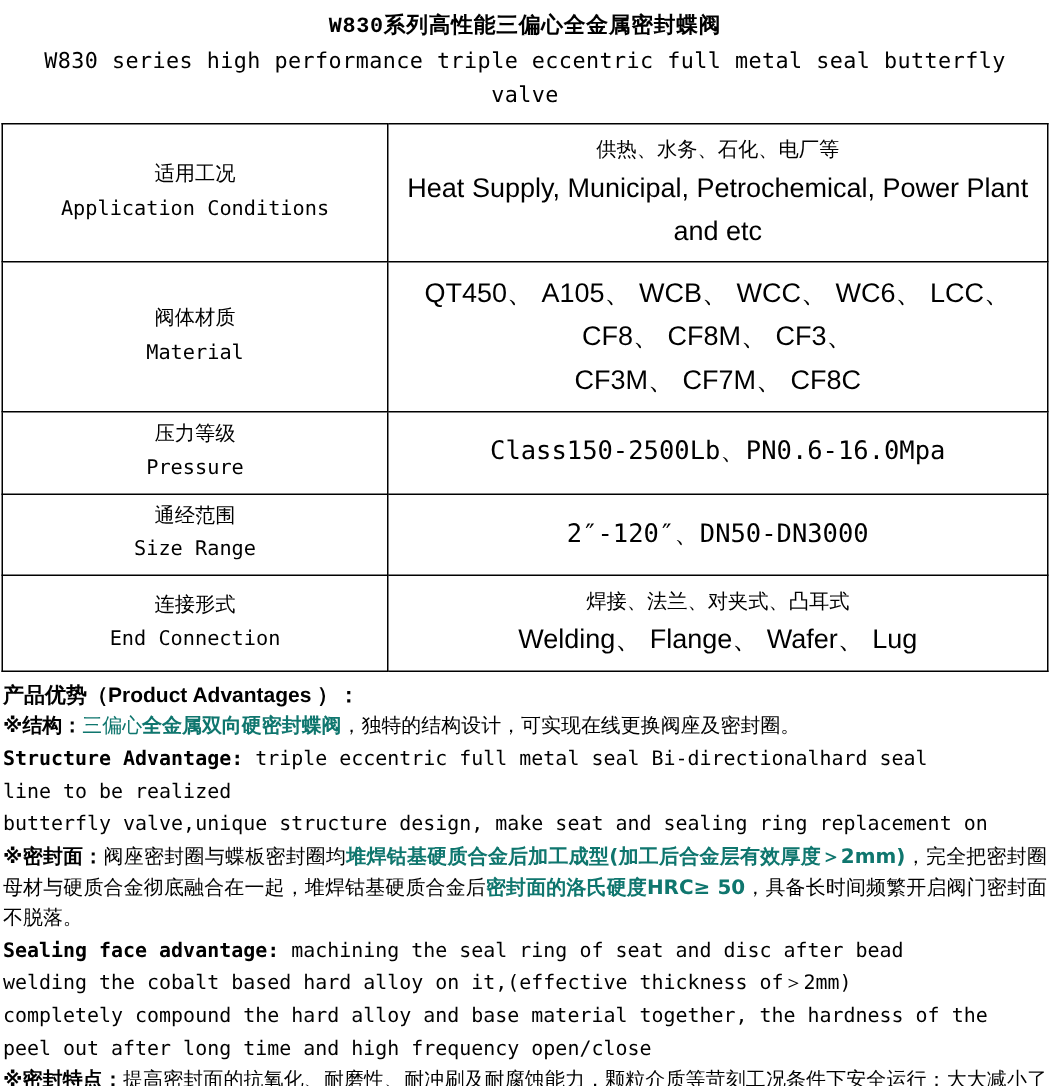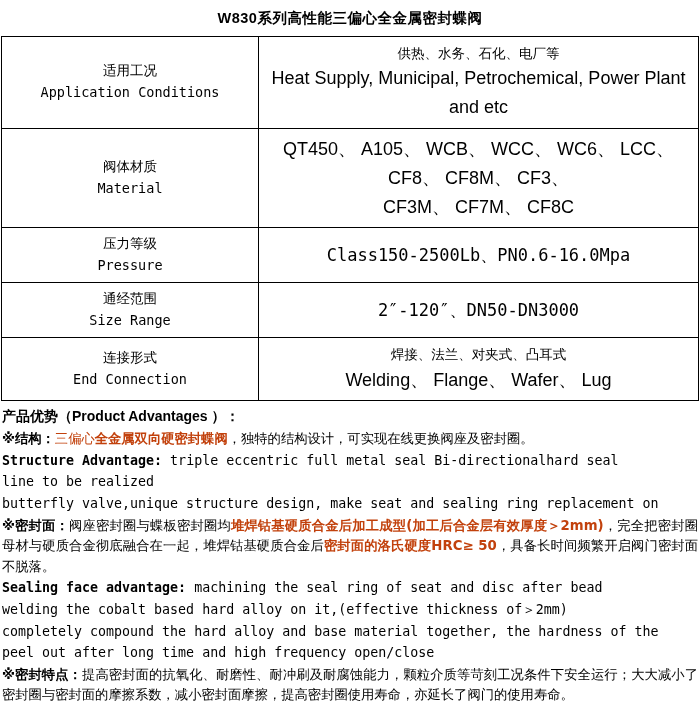--- a/index.html
+++ b/index.html
@@ -15,21 +15,21 @@
     padding:0;
   }
   
   .title-block{
     text-align:center;
     padding:8px 10px 6px 10px;
   }
   .title-cn{
     font-size:14.5px;
     font-weight:bold;
-    font-family:Liberation Sans, sans-serif;
+    font-family:Liberation Mono, monospace;
     letter-spacing:0.5px;
     line-height:1.5;
   }
   .title-en{
     font-size:14.5px;
     font-family:"DejaVu Sans Mono", monospace;
     letter-spacing:0.3px;
     line-height:1.6;
   }
   
@@ -43,21 +43,21 @@
     border:1px solid #000000;
     padding:6px 8px;
     vertical-align:middle;
     text-align:center;
   }
   td.label{
     width:240px;
   }
   .lbl-cn{
     font-size:13.5px;
-    font-family:Liberation Sans, sans-serif;
+    font-family:Liberation Mono, monospace;
     line-height:1.55;
   }
   .lbl-en{
     font-size:13.5px;
     font-family:"DejaVu Sans Mono", monospace;
     line-height:1.55;
   }
   .val-cn{
     font-size:13.5px;
     font-family:Liberation Sans, sans-serif;
@@ -79,38 +79,39 @@
     font-size:13.3px;
     line-height:1.55;
     font-family:"DejaVu Sans Mono", monospace;
   }
   .adv p{
     margin:0 0 1px 0;
     text-align:justify;
   }
   .b{font-weight:bold;}
   .cn{font-family:"DejaVu Sans", sans-serif;}
-  .red{color:#c2410c;}
+  .red{color:#0f766e;}
   .hdr{
     font-weight:bold;
     font-size:14px;
     font-family:Liberation Sans, sans-serif;
   }
   .sec-cn{
     font-family:"DejaVu Sans", sans-serif;
     font-weight:bold;
   }
 </style>
 </head>
 <body>
 
 <div class="page">
 
   <div class="title-block">
     <div class="title-cn">W830系列高性能三偏心全金属密封蝶阀</div>
+    <div class="title-en">W830 series high performance triple eccentric full metal seal butterfly valve</div>
   </div>
 
   <table class="spec">
     <tbody>
       <tr>
         <td class="label">
           <div class="lbl-cn">适用工况</div>
           <div class="lbl-en">Application Conditions</div>
         </td>
         <td>

